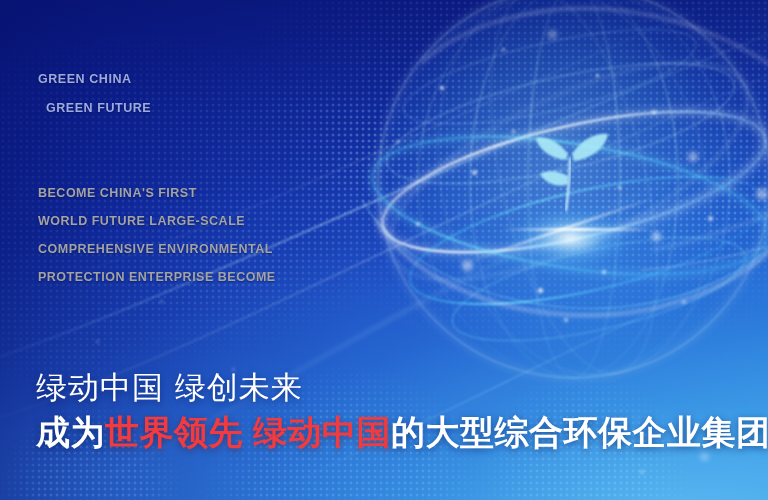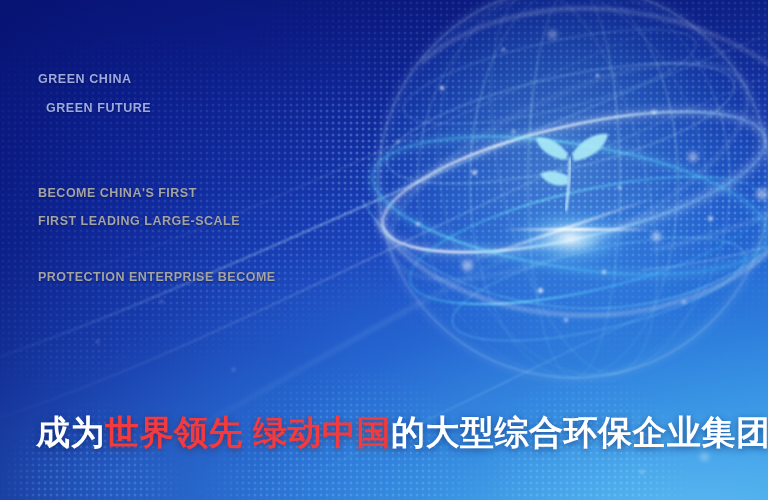--- a/index.html
+++ b/index.html
@@ -380,19 +380,21 @@
   <div class="particle soft" style="left:160px; top:300px; width:3px; height:3px; opacity:.35"></div>
   <div class="particle soft" style="left:232px; top:368px; width:3px; height:3px; opacity:.30"></div>
   <div class="particle big" style="left:700px; top:452px; width:9px; height:9px; opacity:.30"></div>
   <div class="particle soft" style="left:640px; top:470px; width:4px; height:4px; opacity:.35"></div>
   <div class="particle soft" style="left:96px;  top:340px; width:3px; height:3px; opacity:.30"></div>
 
   <div class="eyebrow l1">GREEN CHINA</div>
   <div class="eyebrow l2">GREEN FUTURE</div>
 
   <div class="claim c1">BECOME CHINA'S FIRST</div>
-  <div class="claim c2">FIRST LEADING LARGE-SCALE</div>
+  <div class="claim c2">WORLD FUTURE LARGE-SCALE</div>
+  <div class="claim c3">COMPREHENSIVE ENVIRONMENTAL</div>
   <div class="claim c4">PROTECTION ENTERPRISE BECOME</div>
 
+  <div class="headline h1">绿动中国 绿创未来</div>
 
   <div class="headline h2"><span>成为</span><span class="hl-red">世界领先</span><span class="hl-gap"></span><span class="hl-red">绿动中国</span><span>的大型综合环保企业集团</span></div>
 
 </div>
 
 </body></html>

